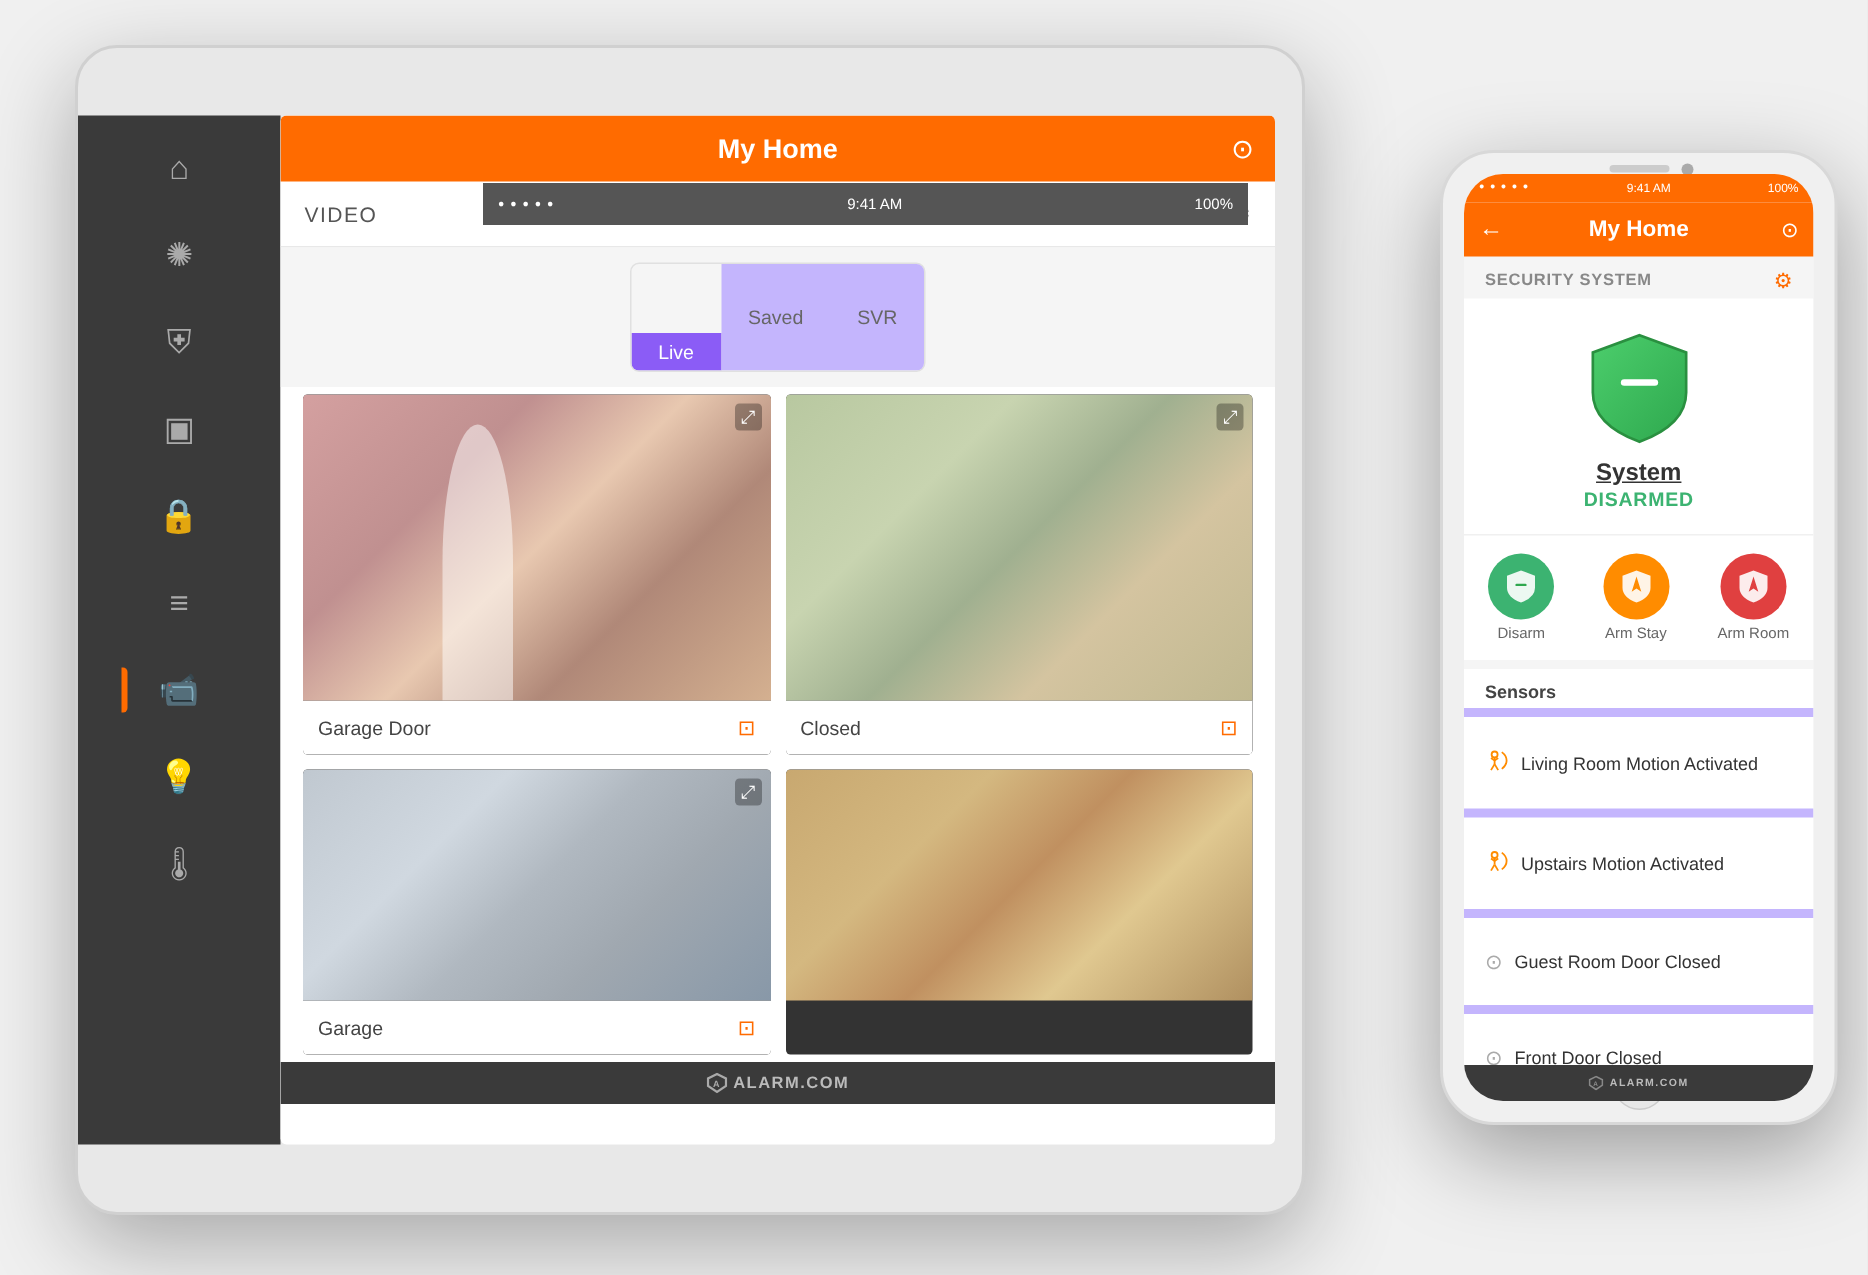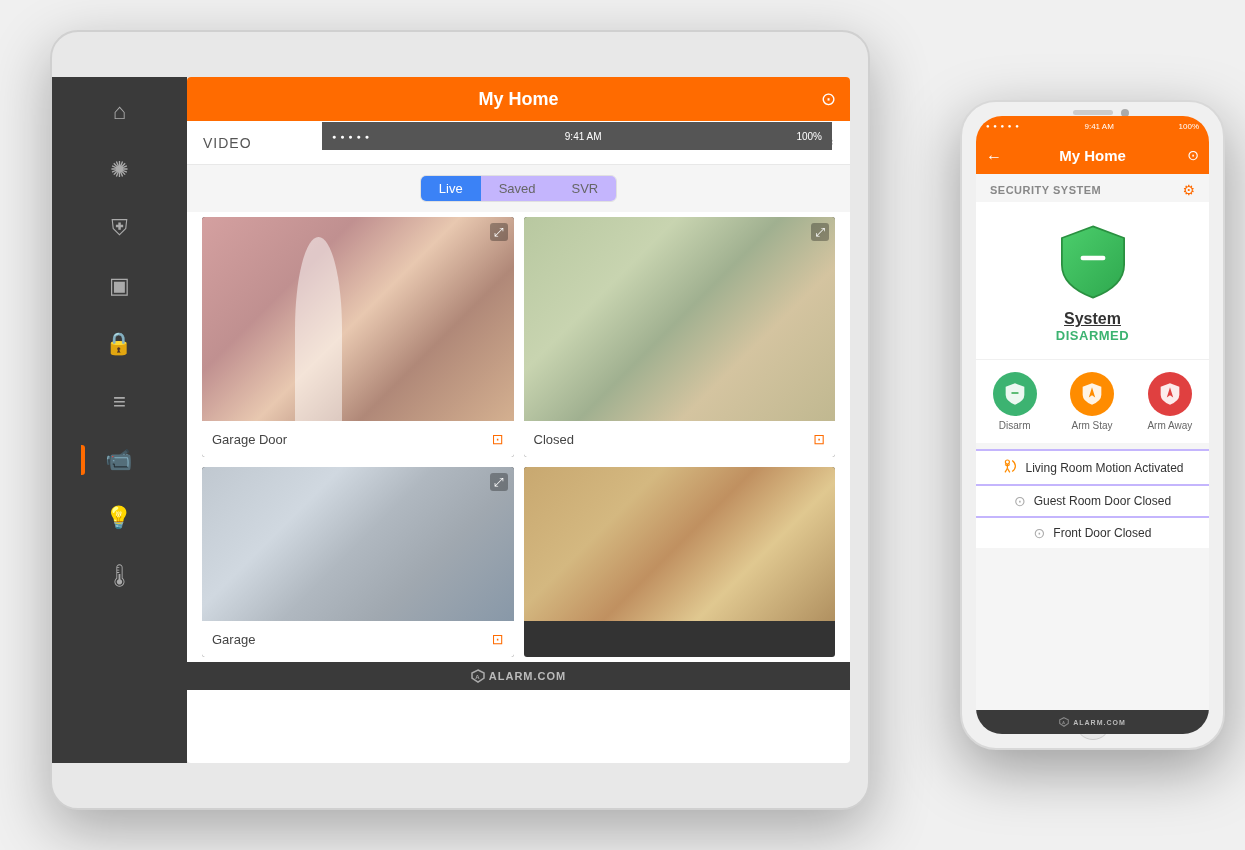--- a/index.html
+++ b/index.html
@@ -162,22 +162,23 @@
       padding: 5px 18px;
       font-size: 13px;
       font-weight: 500;
       background: #c4b5fd;
       color: #666;
       border: none;
       cursor: pointer;
     }
 
     .tab-btn.active {
-      background: #3b82f6;
+      background: #8b5cf6;
       color: #fff;
+      margin-top: 46px;
     }
 
     .video-grid {
       display: grid;
       grid-template-columns: 1fr 1fr;
       grid-template-rows: 250px 200px;
       gap: 0;
       padding: 0 10px;
     }
 
@@ -485,23 +486,22 @@
       padding: 8px 14px 4px;
       font-size: 12px;
       font-weight: 600;
       color: #444;
     }
 
     .sensor-item {
       display: flex;
       align-items: center;
       gap: 8px;
-      padding: 7px 14px;
-      border-top: 2px solid #c4b5fd;
-      justify-content: center;
+      padding: 21px 14px;
+      border-top: 6px solid #c4b5fd;
     }
 
     .sensor-icon {
       font-size: 14px;
       color: #ff8c00;
     }
 
     .sensor-icon.inactive {
       color: #aaa;
     }
@@ -734,41 +734,56 @@
           </div>
           <span class="arm-btn-label">Arm Stay</span>
         </div>
         <div class="arm-btn">
           <div class="arm-btn-icon red">
             <svg width="24" height="24" viewBox="0 0 80 90">
               <path d="M40 5 L75 18 L75 48 Q75 72 40 85 Q5 72 5 48 L5 18 Z" fill="#fff" opacity="0.9"></path>
               <polygon points="40,20 52,58 40,50 28,58" fill="#e04040"></polygon>
             </svg>
           </div>
-          <span class="arm-btn-label">Arm Away</span>
+          <span class="arm-btn-label">Arm Room</span>
         </div>
       </div>
 
       <div class="sensors-section">
+        <div class="sensors-header">Sensors</div>
 
         <div class="sensor-item">
           <span class="sensor-icon">
             <svg width="16" height="16" viewBox="0 0 20 20">
               <circle cx="8" cy="5" r="2.5" fill="none" stroke="#ff8c00" stroke-width="1.5"></circle>
               <line x1="8" y1="7.5" x2="8" y2="13" stroke="#ff8c00" stroke-width="1.5"></line>
               <line x1="8" y1="13" x2="5" y2="18" stroke="#ff8c00" stroke-width="1.5"></line>
               <line x1="8" y1="13" x2="11" y2="18" stroke="#ff8c00" stroke-width="1.5"></line>
               <line x1="8" y1="10" x2="5" y2="8" stroke="#ff8c00" stroke-width="1.5"></line>
               <line x1="8" y1="10" x2="11" y2="8" stroke="#ff8c00" stroke-width="1.5"></line>
               <path d="M14 3 Q18 6 18 10 Q18 14 14 17" fill="none" stroke="#ff8c00" stroke-width="1.5"></path>
             </svg>
           </span>
           <span class="sensor-label">Living Room Motion Activated</span>
         </div>
 
+        <div class="sensor-item">
+          <span class="sensor-icon">
+            <svg width="16" height="16" viewBox="0 0 20 20">
+              <circle cx="8" cy="5" r="2.5" fill="none" stroke="#ff8c00" stroke-width="1.5"></circle>
+              <line x1="8" y1="7.5" x2="8" y2="13" stroke="#ff8c00" stroke-width="1.5"></line>
+              <line x1="8" y1="13" x2="5" y2="18" stroke="#ff8c00" stroke-width="1.5"></line>
+              <line x1="8" y1="13" x2="11" y2="18" stroke="#ff8c00" stroke-width="1.5"></line>
+              <line x1="8" y1="10" x2="5" y2="8" stroke="#ff8c00" stroke-width="1.5"></line>
+              <line x1="8" y1="10" x2="11" y2="8" stroke="#ff8c00" stroke-width="1.5"></line>
+              <path d="M14 3 Q18 6 18 10 Q18 14 14 17" fill="none" stroke="#ff8c00" stroke-width="1.5"></path>
+            </svg>
+          </span>
+          <span class="sensor-label">Upstairs Motion Activated</span>
+        </div>
 
         <div class="sensor-item">
           <span class="sensor-icon inactive">⊙</span>
           <span class="sensor-label">Guest Room Door Closed</span>
         </div>
 
         <div class="sensor-item">
           <span class="sensor-icon inactive">⊙</span>
           <span class="sensor-label">Front Door Closed</span>
         </div>

